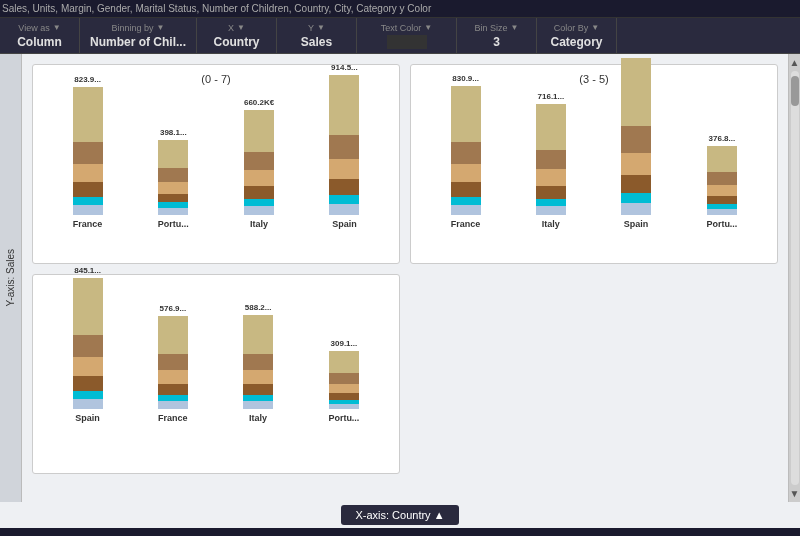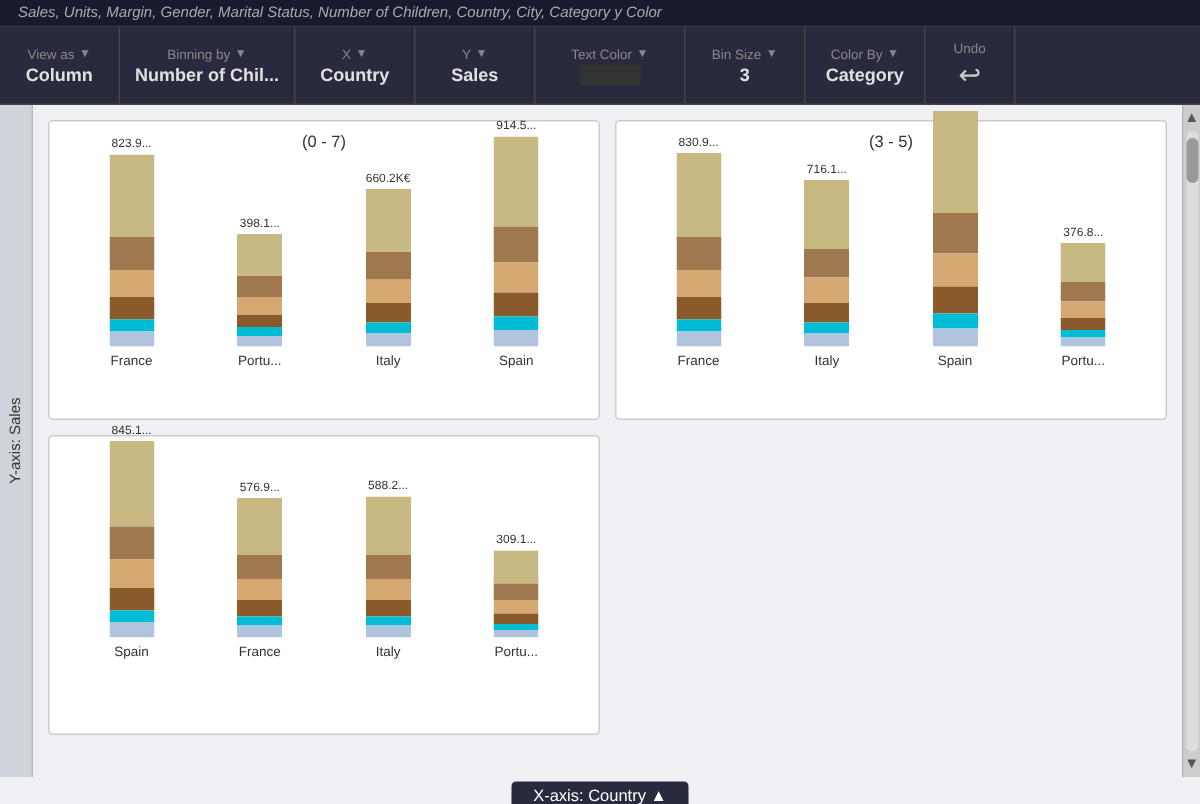--- a/index.html
+++ b/index.html
@@ -10,32 +10,31 @@
       width: 800px;
       height: 536px;
       overflow: hidden;
       font-size: 11px;
     }
 
     
     .info-bar {
       background: #1a1a2e;
       color: #aaa;
-      padding: 3px 12px;
+      padding: 3px 2px;
       font-size: 10px;
       border-bottom: 1px solid #333;
-      font-style: italic;
     }
 
     
     .toolbar {
       display: flex;
       background: #2a2a3e;
       border-bottom: 1px solid #444;
-      height: 52px;
+      height: 36px;
     }
 
     .toolbar-item {
       display: flex;
       flex-direction: column;
       align-items: center;
       justify-content: center;
       padding: 4px 10px;
       border-right: 1px solid #444;
       min-width: 80px;
@@ -143,20 +142,21 @@
       height: 140px;
       padding: 0 4px;
       position: relative;
     }
 
     .bar-group {
       display: flex;
       flex-direction: column;
       align-items: center;
       gap: 1px;
+      font-weight: bold;
     }
 
     .bar-value {
       font-size: 8px;
       color: #333;
       margin-bottom: 2px;
       white-space: nowrap;
     }
 
     .bar-container {
@@ -279,26 +279,20 @@
   </div>
 
   <div class="toolbar-item">
     <div class="toolbar-label-top">
       <span>Color By</span>
       <span class="dropdown-arrow">▼</span>
     </div>
     <div class="toolbar-label-main">Category</div>
   </div>
 
-  <div class="toolbar-item undo">
-    <div class="toolbar-label-top">
-      <span>Undo</span>
-    </div>
-    <div class="undo-icon">↩</div>
-  </div>
 
 </div>
 
 <div class="main-content">
 
   <div class="y-axis-label">
     <span>Y-axis: Sales</span>
   </div>
 
   <div class="charts-area" id="charts-area">

